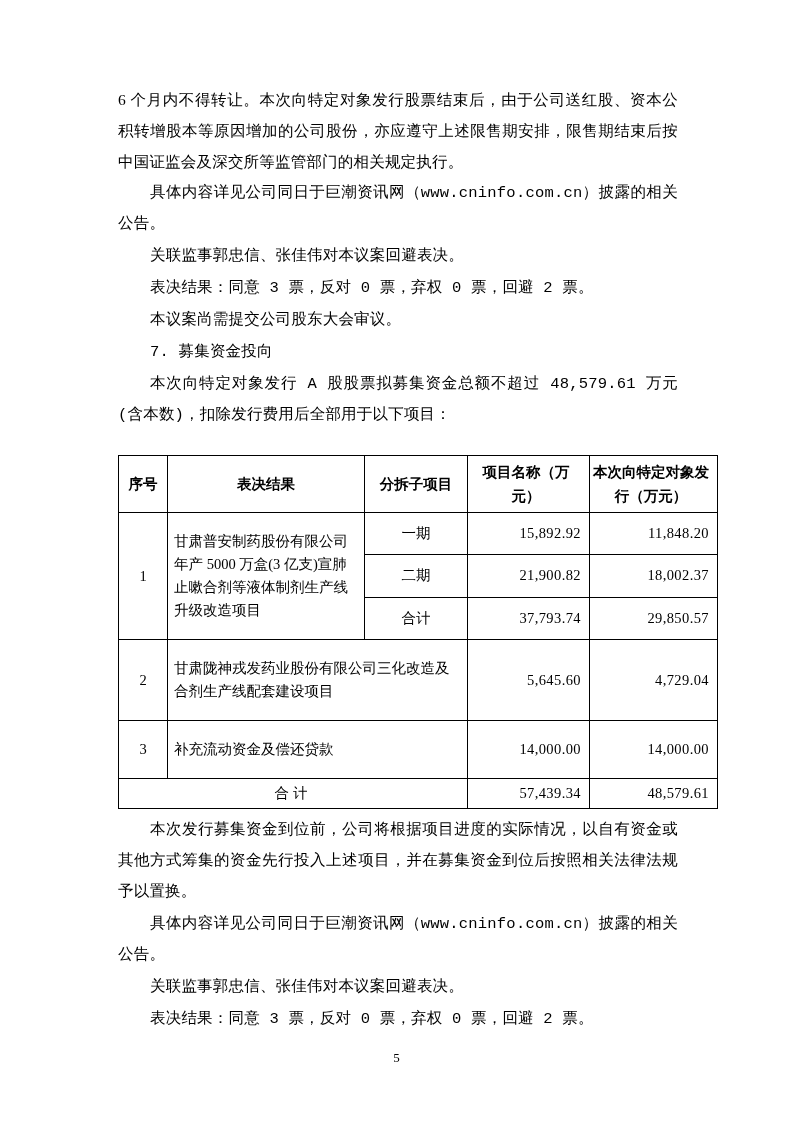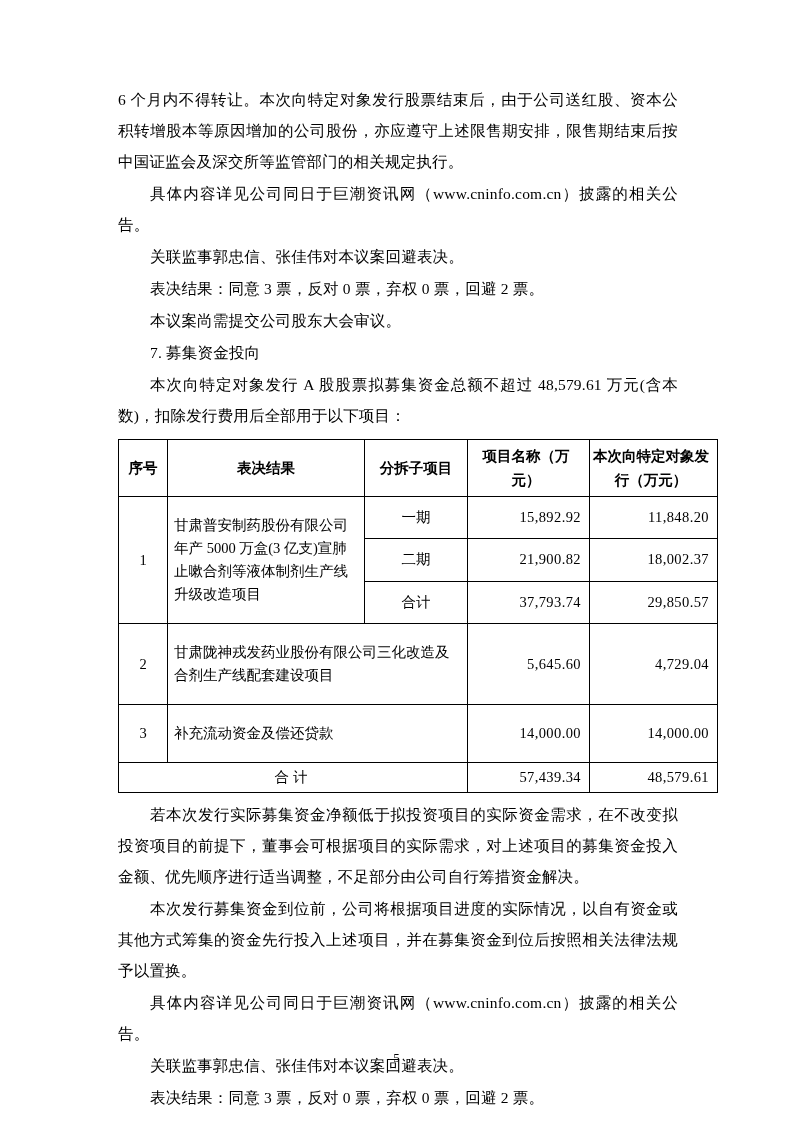--- a/index.html
+++ b/index.html
@@ -27,23 +27,24 @@
   p {
     margin: 0 0 1px 0;
     font-size: 15.5px;
     line-height: 31px;
     text-align: justify;
     text-justify: inter-ideograph;
     letter-spacing: 0.2px;
   }
   p.indent {
     text-indent: 32px;
+    font-family: Liberation Mono, monospace;
   }
   .table-wrap {
-    margin-top: 8px;
+    margin-top: 24px;
     margin-bottom: 6px;
   }
   table.fin {
     border-collapse: collapse;
     width: 556px;
     table-layout: fixed;
     font-size: 14.5px;
   }
   table.fin td, table.fin th {
     border: 1px solid #000;
@@ -134,21 +135,20 @@
           </tr>
           <tr>
             <td class="sum-label" colspan="3">合计</td>
             <td class="c-total num bold">57,439.34</td>
             <td class="c-raise num bold">48,579.61</td>
           </tr>
         </tbody>
       </table>
     </div>
 
-    <p class="indent">若本次发行实际募集资金净额低于拟投资项目的实际资金需求，在不改变拟投资项目的前提下，董事会可根据项目的实际需求，对上述项目的募集资金投入金额、优先顺序进行适当调整，不足部分由公司自行筹措资金解决。</p>
     <p class="indent">本次发行募集资金到位前，公司将根据项目进度的实际情况，以自有资金或其他方式筹集的资金先行投入上述项目，并在募集资金到位后按照相关法律法规予以置换。</p>
     <p class="indent">具体内容详见公司同日于巨潮资讯网（www.cninfo.com.cn）披露的相关公告。</p>
     <p class="indent">关联监事郭忠信、张佳伟对本议案回避表决。</p>
     <p class="indent">表决结果：同意 3 票，反对 0 票，弃权 0 票，回避 2 票。</p>
   </div>
 
   <div class="page-number">5</div>
 </div>
 
 </body></html>

